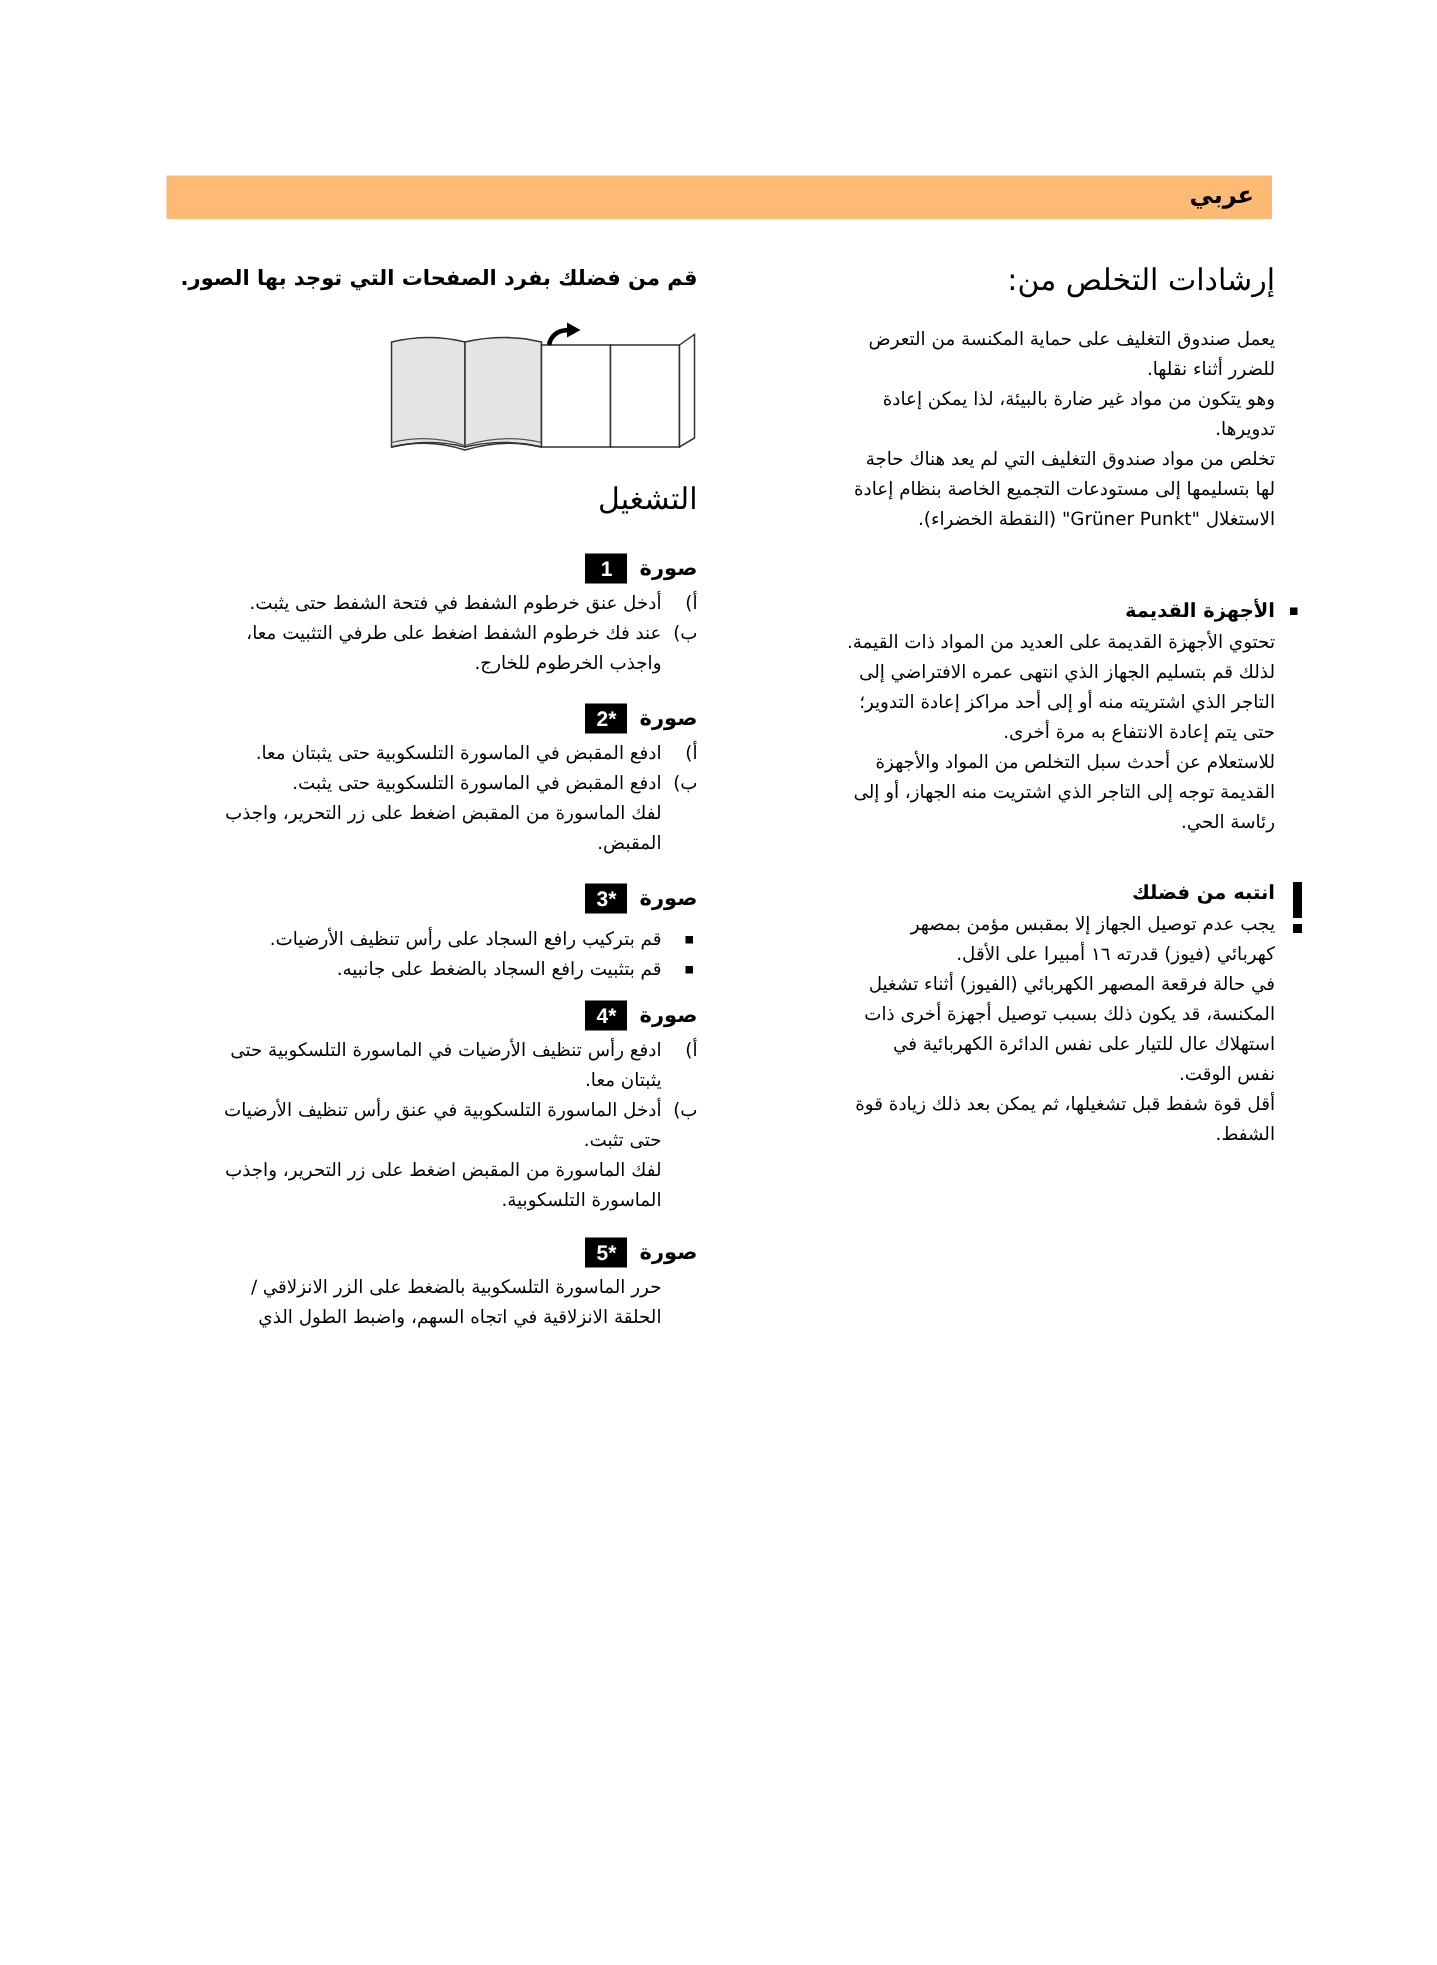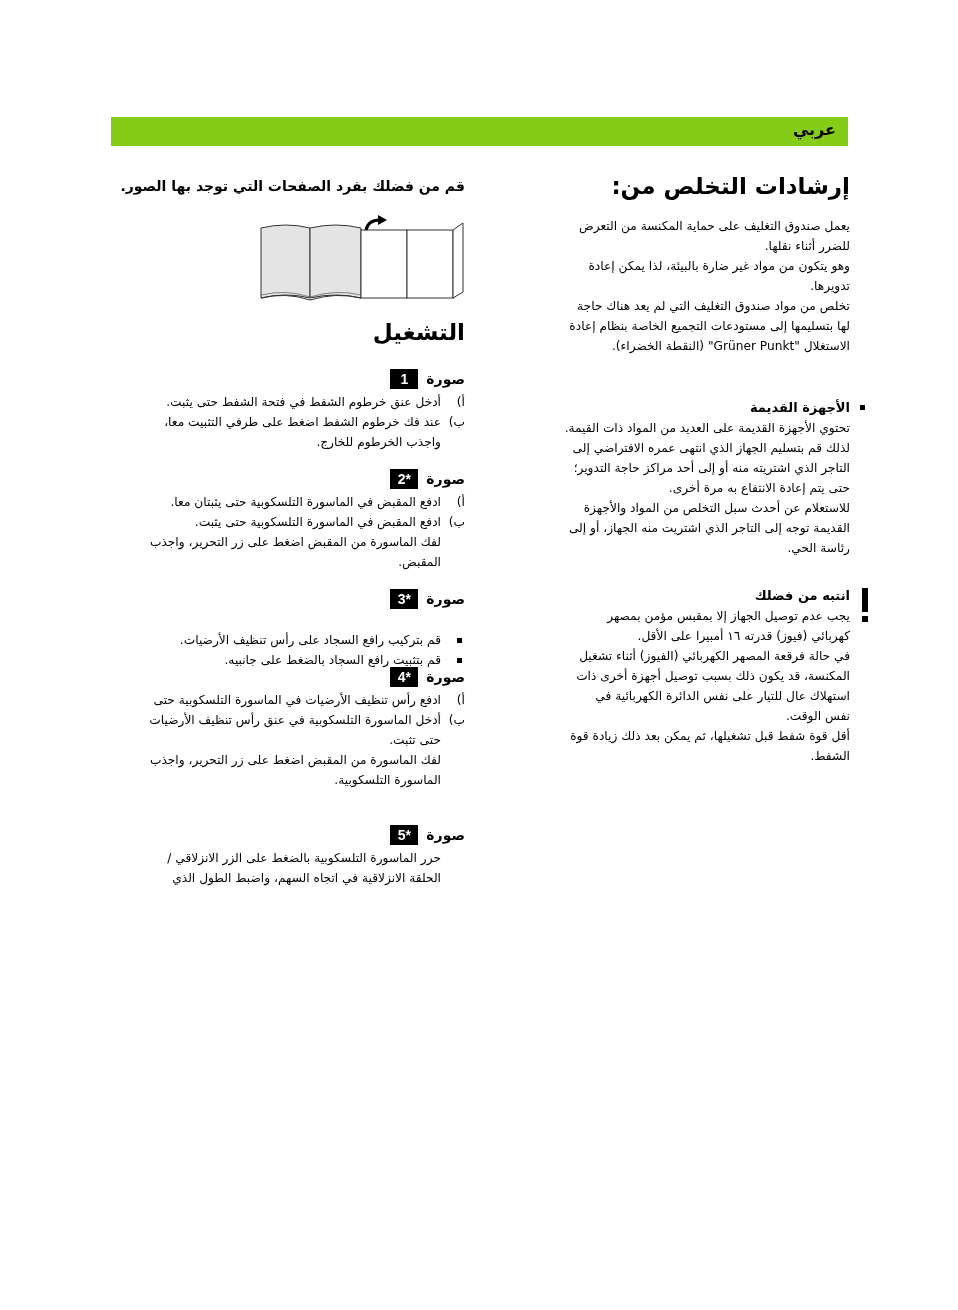--- a/index.html
+++ b/index.html
@@ -4,31 +4,31 @@
   <style>
     * { margin: 0; padding: 0; box-sizing: border-box; }
     html, body {
       width: 958px; height: 1310px; background: #ffffff;
       font-family: "DejaVu Sans", sans-serif; color: #000;
       overflow: hidden;
     }
     .page { position: relative; width: 958px; height: 1310px; }
     .lang-bar {
       position: absolute; left: 111px; top: 117px; width: 737px; height: 29px;
-      background: #84cc16; direction: rtl;
+      background: #fdba74; direction: rtl;
     }
     .lang-bar span {
       position: absolute; right: 12px; top: 3px;
       font-size: 16px; font-weight: bold;
     }
     .col { position: absolute; direction: rtl; text-align: right; }
     .col-right { left: 490px; width: 360px; top: 172px; }
     .col-left { left: 110px; width: 355px; top: 172px; }
 
-    .main-title { font-size: 23px; font-weight: bold; line-height: 28px; }
+    .main-title { font-size: 20px; font-weight: normal; line-height: 28px; }
     .sub-title { font-size: 13px; font-weight: bold; line-height: 20px; }
     .para { font-size: 12.2px; line-height: 20px; }
 
     .section { position: absolute; right: 0; width: 100%; }
     .bullet-head { display: flex; align-items: center; position: relative; padding-right: 0; }
     .sq-bullet {
       position: absolute; right: -15px; top: 7px; width: 5px; height: 5px; background: #000;
     }
 
     .warn-icon {
@@ -76,21 +76,21 @@
     </div>
 
     <div class="section" style="top:226px;">
       <div class="bullet-head">
         <span class="sq-bullet"></span>
         <span class="sub-title">الأجهزة القديمة</span>
       </div>
       <div class="para">
         <div>تحتوي الأجهزة القديمة على العديد من المواد ذات القيمة.</div>
         <div>لذلك قم بتسليم الجهاز الذي انتهى عمره الافتراضي إلى</div>
-        <div>التاجر الذي اشتريته منه أو إلى أحد مراكز حاجة التدوير؛</div>
+        <div>التاجر الذي اشتريته منه أو إلى أحد مراكز إعادة التدوير؛</div>
         <div>حتى يتم إعادة الانتفاع به مرة أخرى.</div>
         <div>للاستعلام عن أحدث سبل التخلص من المواد والأجهزة</div>
         <div>القديمة توجه إلى التاجر الذي اشتريت منه الجهاز، أو إلى</div>
         <div>رئاسة الحي.</div>
       </div>
     </div>
 
     <div class="section" style="top:414px;">
       <span class="warn-icon">
         <span class="bar"></span>
@@ -158,38 +158,39 @@
         <div>لفك الماسورة من المقبض اضغط على زر التحرير، واجذب</div>
         <div>المقبض.</div>
       </div>
     </div>
 
     <div class="section" style="top:416px;">
       <div class="fig-head">
         <span class="fig-label">صورة</span>
         <span class="fig-badge">3*</span>
       </div>
-      <div class="small-bullet" style="margin-top:20px;">
+      <div class="small-bullet" style="margin-top:6px;">
         <span class="sq"></span>
         <span>قم بتركيب رافع السجاد على رأس تنظيف الأرضيات.</span>
       </div>
       <div class="small-bullet">
         <span class="sq"></span>
         <span>قم بتثبيت رافع السجاد بالضغط على جانبيه.</span>
       </div>
     </div>
 
     <div class="section" style="top:494px;">
       <div class="fig-head">
         <span class="fig-label">صورة</span>
         <span class="fig-badge">4*</span>
       </div>
       <div class="step" style="margin-top:2px;">
         <span class="marker">أ)</span>
         <div>ادفع رأس تنظيف الأرضيات في الماسورة التلسكوبية حتى</div>
+        <div>يثبتان معا.</div>
       </div>
       <div class="step">
         <span class="marker">ب)</span>
         <div>أدخل الماسورة التلسكوبية في عنق رأس تنظيف الأرضيات</div>
         <div>حتى تثبت.</div>
         <div>لفك الماسورة من المقبض اضغط على زر التحرير، واجذب</div>
         <div>الماسورة التلسكوبية.</div>
       </div>
     </div>
 

